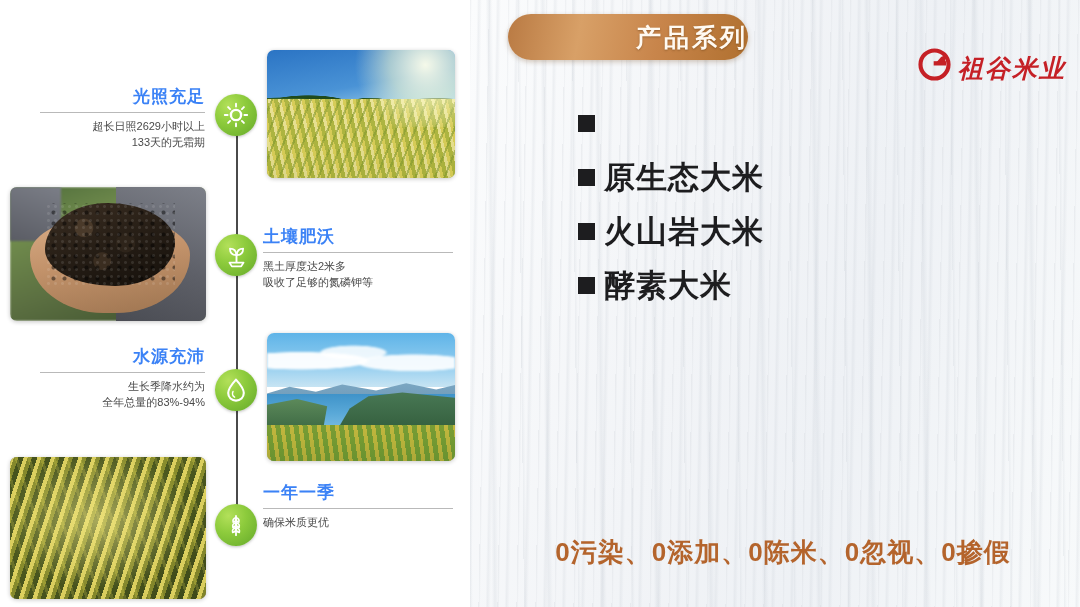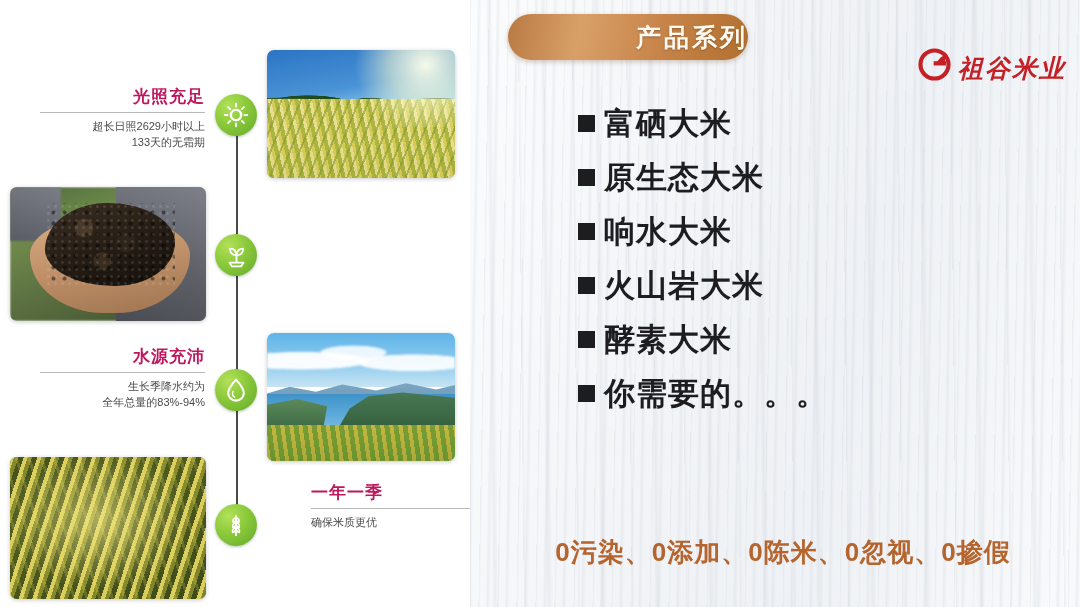--- a/index.html
+++ b/index.html
@@ -190,21 +190,21 @@
   #node-soil { left: 215px; top: 234px; }
   #node-water{ left: 215px; top: 369px; }
   #node-crop { left: 215px; top: 504px; }
   .node svg { display:block; }
 
   
   .tl-block { position: absolute; }
   .tl-title {
     font-size: 17px;
     font-weight: bold;
-    color: #be185d;
+    color: #3b82f6;
     letter-spacing: 1px;
     line-height: 1.1;
     white-space: nowrap;
   }
   .tl-rule {
     height: 1px;
     background: #b9b9b9;
     margin: 5px 0 5px 0;
   }
   .tl-desc {
@@ -213,21 +213,21 @@
     line-height: 1.5;
     white-space: nowrap;
   }
   
   .tl-right { text-align: right; }
   .tl-left  { text-align: left; }
 
   #block-sun   { left: 40px;  top: 88px;  width: 165px; }
   #block-soil  { left: 263px; top: 228px; width: 190px; }
   #block-water { left: 40px;  top: 348px; width: 165px; }
-  #block-crop  { left: 263px; top: 484px; width: 190px; margin-left: 48px; }
+  #block-crop  { left: 263px; top: 484px; width: 190px; }
 
   
   #right-panel {
     position: absolute;
     left: 470px; top: 0;
     width: 610px; height: 607px;
     overflow: hidden;
     background:
       repeating-linear-gradient(91deg,
         rgba(206,210,216,0.30) 0px,
@@ -422,20 +422,26 @@
       </svg>
     </div>
 
     <div class="tl-block tl-right" id="block-sun">
       <div class="tl-title">光照充足</div>
       <div class="tl-rule"></div>
       <div class="tl-desc">超长日照2629小时以上</div>
       <div class="tl-desc">133天的无霜期</div>
     </div>
 
+    <div class="tl-block tl-left" id="block-soil">
+      <div class="tl-title">土壤肥沃</div>
+      <div class="tl-rule"></div>
+      <div class="tl-desc">黑土厚度达2米多</div>
+      <div class="tl-desc">吸收了足够的氮磷钾等</div>
+    </div>
 
     <div class="tl-block tl-right" id="block-water">
       <div class="tl-title">水源充沛</div>
       <div class="tl-rule"></div>
       <div class="tl-desc">生长季降水约为</div>
       <div class="tl-desc">全年总量的83%-94%</div>
     </div>
 
     <div class="tl-block tl-left" id="block-crop">
       <div class="tl-title">一年一季</div>
@@ -458,41 +464,32 @@
         <circle cx="20" cy="20" r="17" fill="none" stroke="#c52026" stroke-width="5"></circle>
         <path d="M20 20 L33 20 L33 12 Q33 8 28 11 Z" fill="#c52026"></path>
         <rect x="19" y="16" width="15" height="5.2" fill="#c52026"></rect>
       </svg>
       <span id="logo-text">祖谷米业</span>
     </div>
 
     <div id="product-list">
       <div class="product-item">
         <span class="product-bullet"></span>
-        <span class="product-label">富硒大米</span>
       </div>
       <div class="product-item">
         <span class="product-bullet"></span>
         <span class="product-label">原生态大米</span>
       </div>
       <div class="product-item">
         <span class="product-bullet"></span>
-        <span class="product-label">响水大米</span>
-      </div>
-      <div class="product-item">
-        <span class="product-bullet"></span>
         <span class="product-label">火山岩大米</span>
       </div>
       <div class="product-item">
         <span class="product-bullet"></span>
         <span class="product-label">酵素大米</span>
       </div>
-      <div class="product-item">
-        <span class="product-bullet"></span>
-        <span class="product-label">你需要的。。。</span>
-      </div>
     </div>
 
     <div id="footer-slogan">0污染、0添加、0陈米、0忽视、0掺假</div>
 
   </div>
 
 </div>
 
 </body></html>

